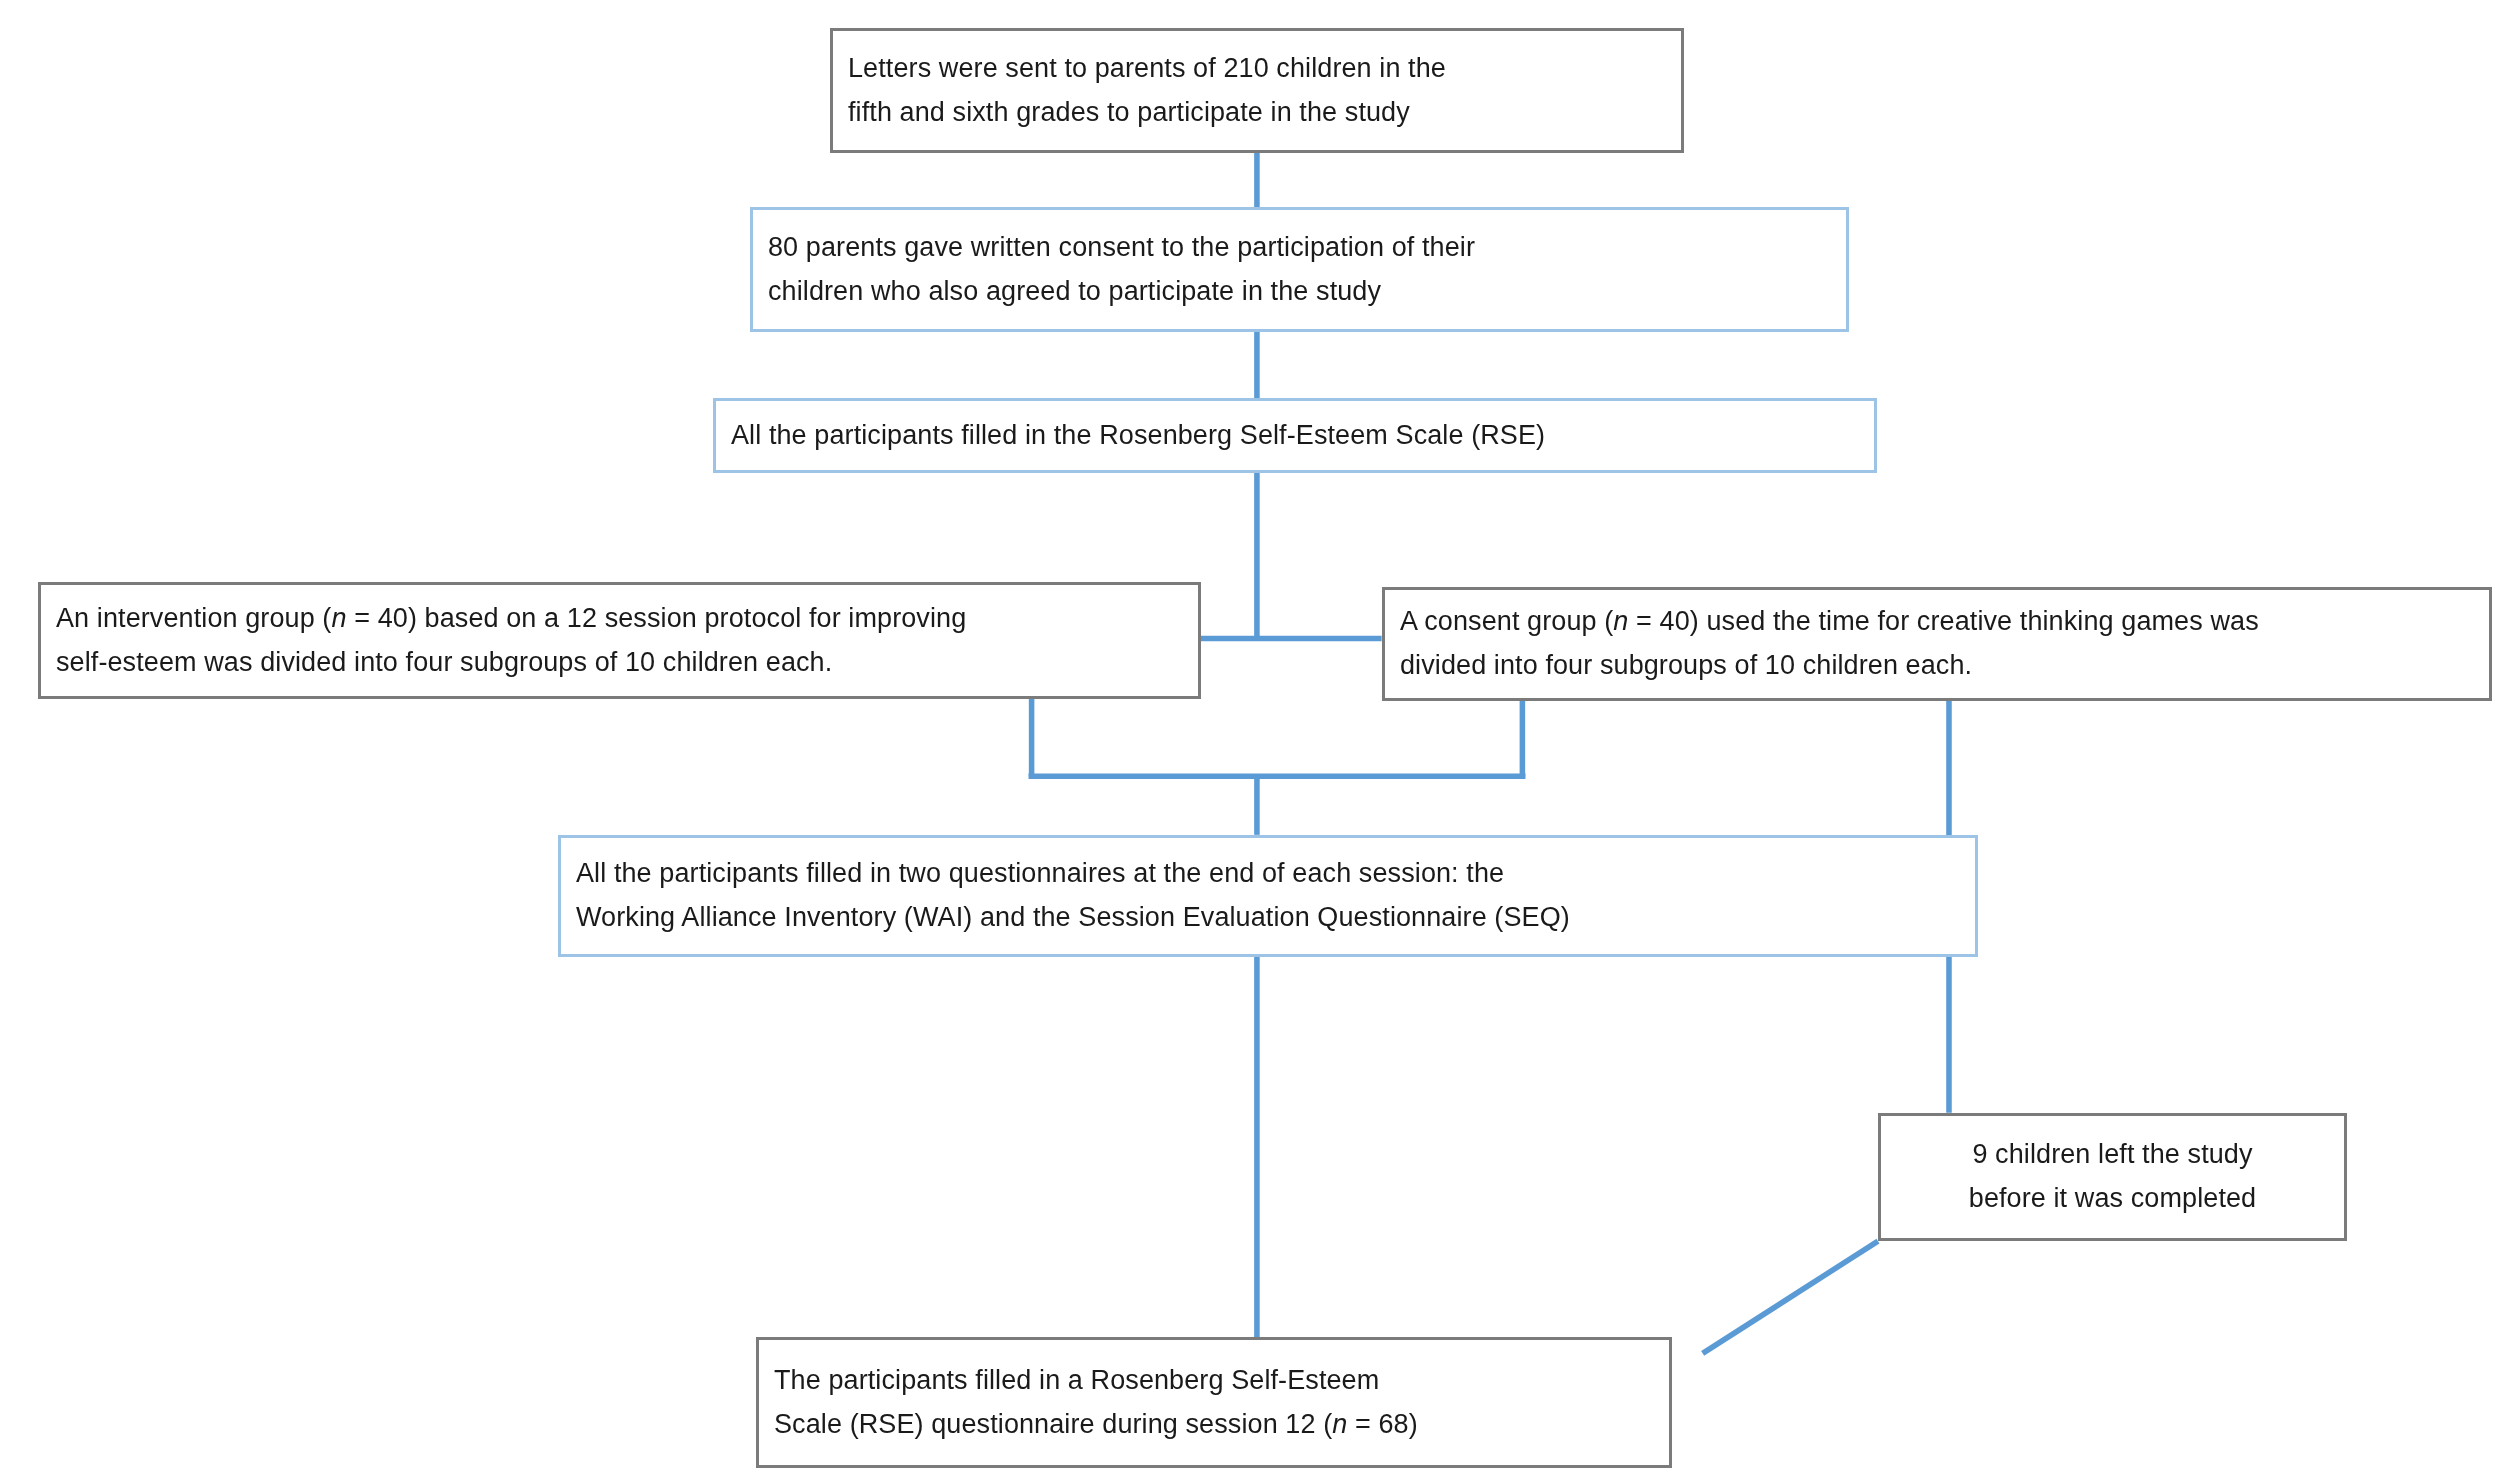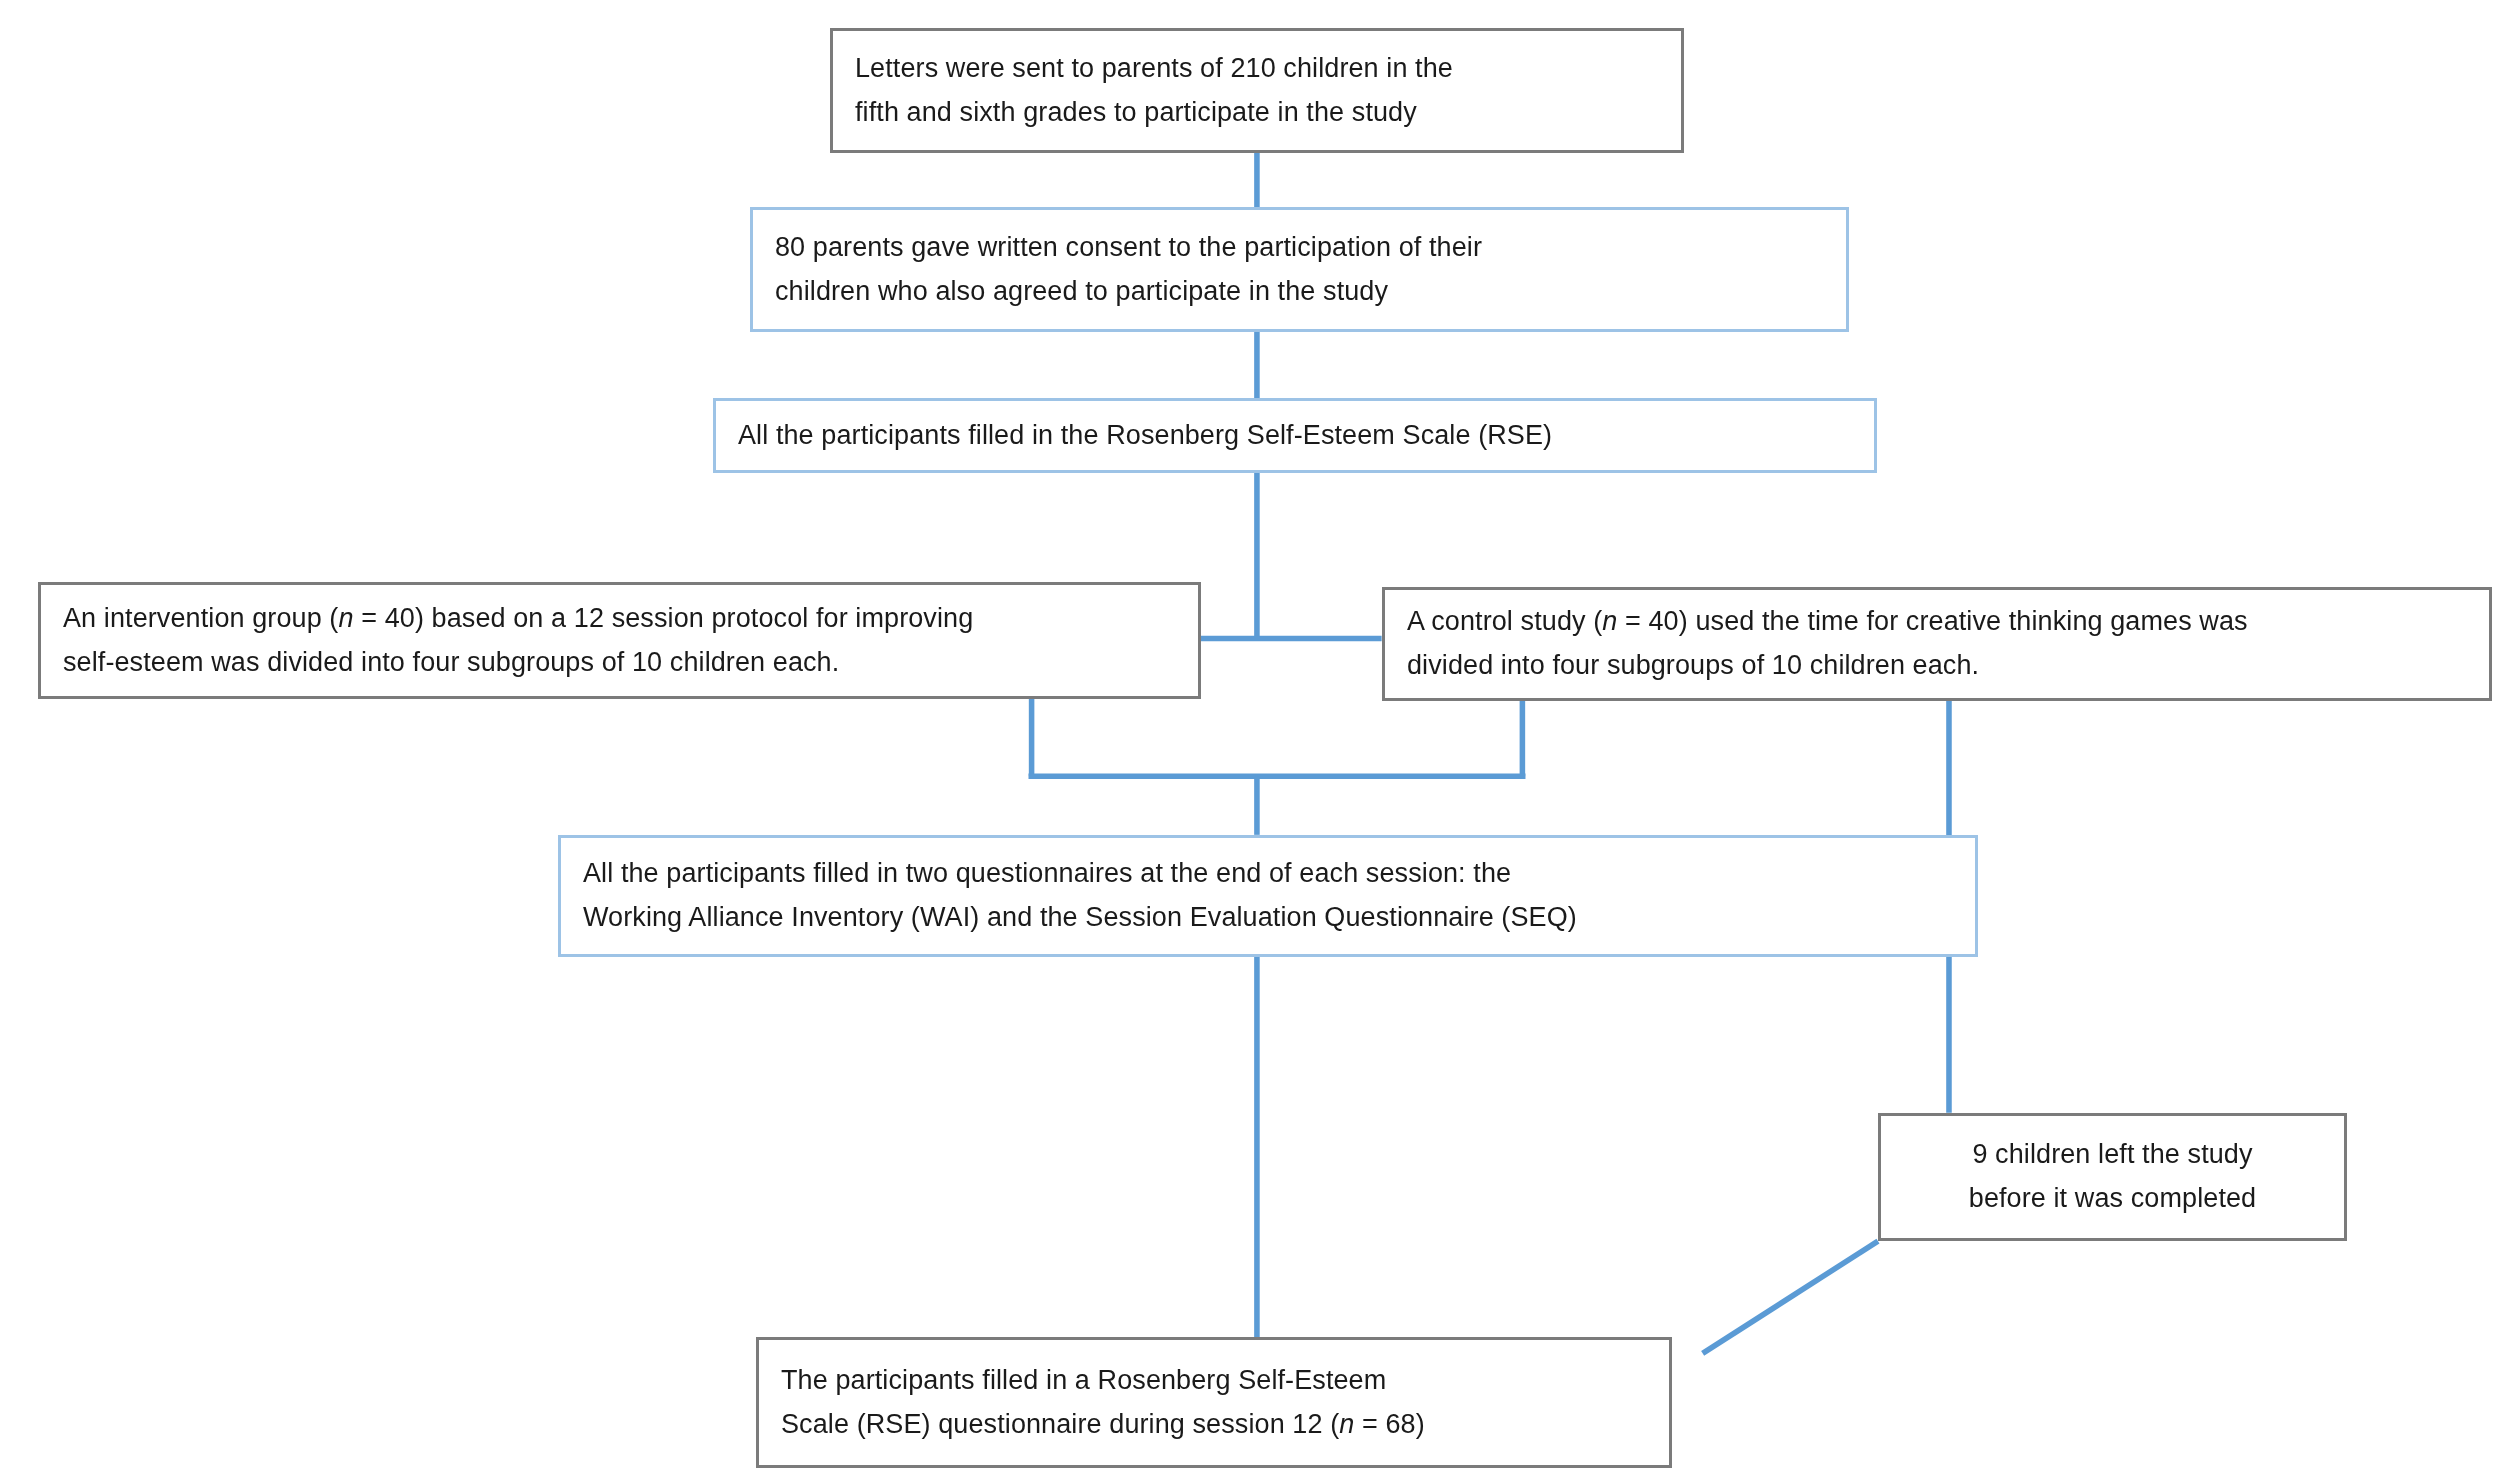--- a/index.html
+++ b/index.html
@@ -43,21 +43,21 @@
     letter-spacing: 0.1px;
   }
   .node .txt {
     display: block;
     width: 100%;
     white-space: pre-line;
   }
   .node.dark  { border: 3.1px solid #7b7b7b; }
   .node.blue  { border: 3.1px solid #9dc3e6; }
 
-  .pad-l   { padding: 0 21px 0 22px; justify-content: flex-end; }
+  .pad-l   { padding: 0 21px 0 15px; justify-content: flex-end; }
   .pad-c   { padding: 0 18.5px; }
   .center  { text-align: center; }
   .left    { text-align: left; }
 
   .ital { font-style: italic; }
 </style>
 </head>
 <body>
 
 <div id="canvas">
@@ -101,21 +101,21 @@
 
   <div class="node blue pad-l left" style="left:713px; top:398px; width:1164px; height:75px;">
     <span class="txt">All the participants filled in the Rosenberg Self-Esteem Scale (RSE)</span>
   </div>
 
   <div class="node dark pad-l left" style="left:38px; top:582px; width:1163px; height:117px;">
     <span class="txt"><span>An intervention group (</span><span class="ital">n</span><span> = 40) based on a 12 session protocol for improving</span><br><span>self-esteem was divided into four subgroups of 10 children each.</span></span>
   </div>
 
   <div class="node dark pad-l left" style="left:1382px; top:587px; width:1110px; height:114px;">
-    <span class="txt"><span>A control study (</span><span class="ital">n</span><span> = 40) used the time for creative thinking games was</span><br><span>divided into four subgroups of 10 children each.</span></span>
+    <span class="txt"><span>A consent group (</span><span class="ital">n</span><span> = 40) used the time for creative thinking games was</span><br><span>divided into four subgroups of 10 children each.</span></span>
   </div>
 
   <div class="node blue pad-l left" style="left:558px; top:835px; width:1420px; height:122px;">
     <span class="txt">All the participants filled in two questionnaires at the end of each session: the
 Working Alliance Inventory (WAI) and the Session Evaluation Questionnaire (SEQ)</span>
   </div>
 
   <div class="node dark pad-c center" style="left:1878px; top:1113px; width:469px; height:128px;">
     <span class="txt">9 children left the study
 before it was completed</span>

